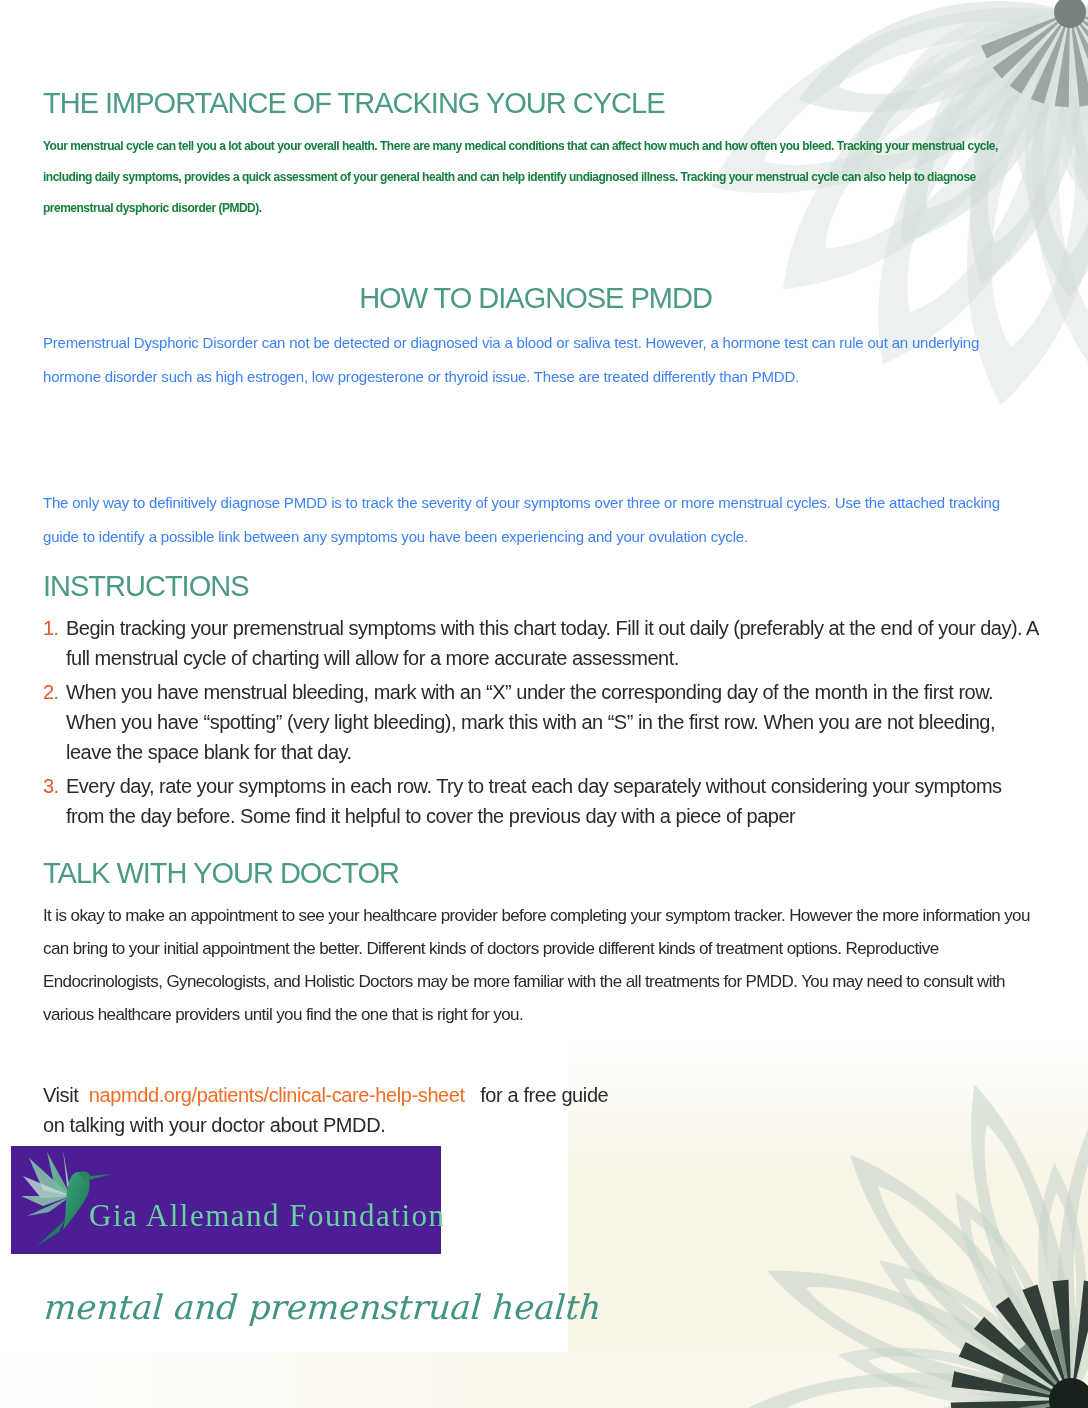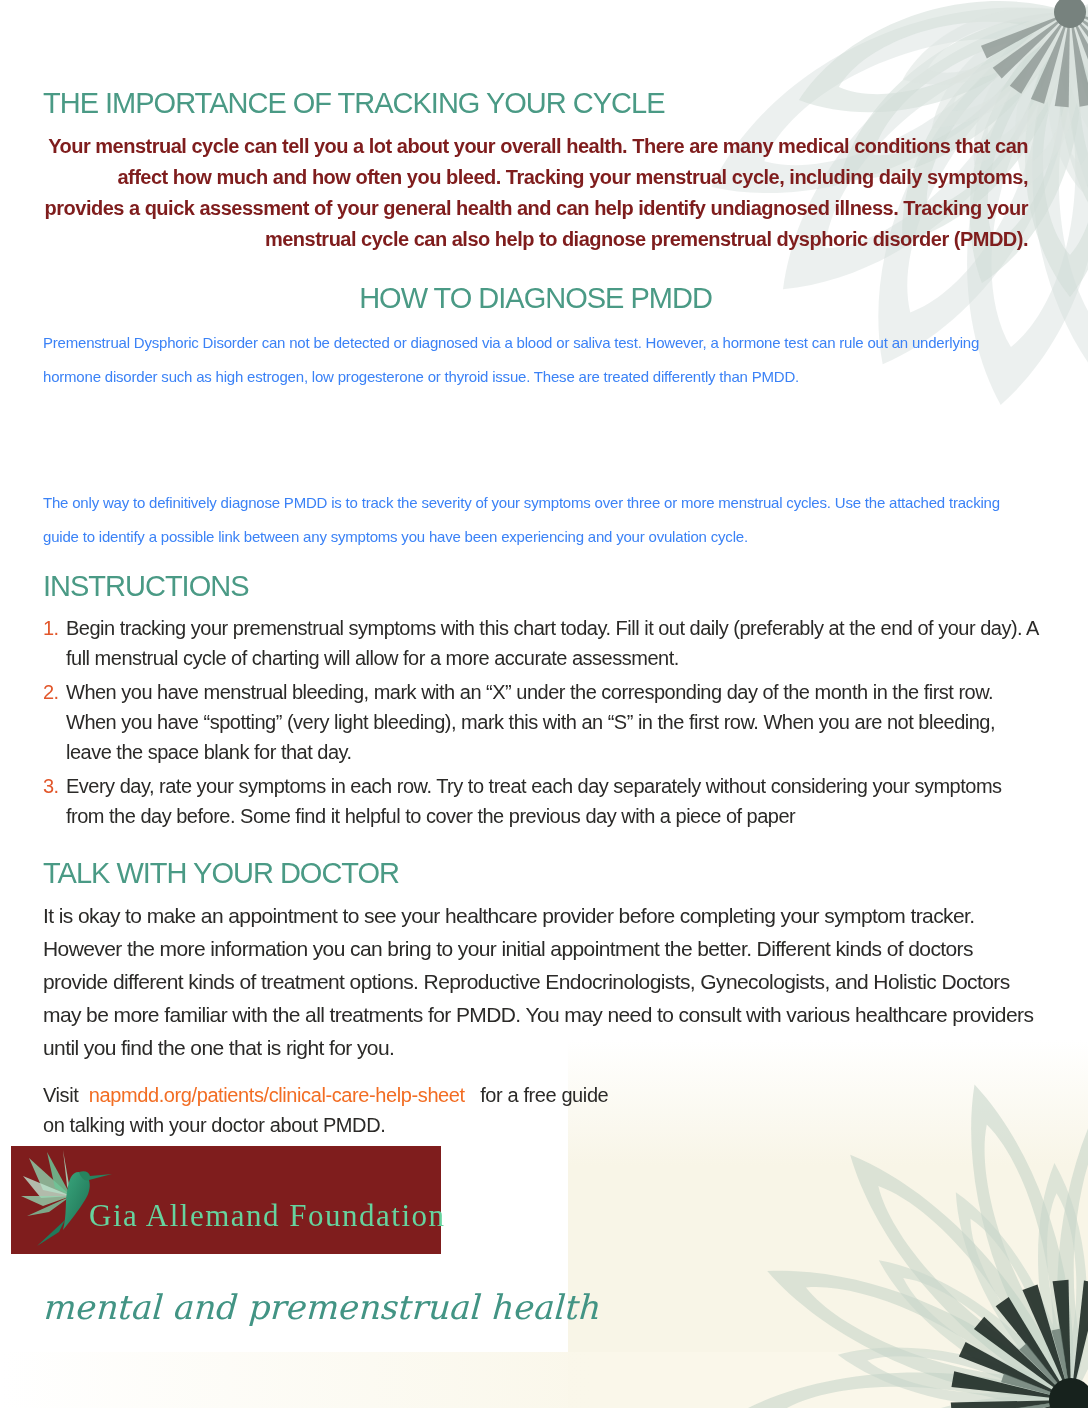--- a/index.html
+++ b/index.html
@@ -18,36 +18,36 @@
     position:absolute;left:0;bottom:0;width:100%;height:56px;z-index:0;
     background:linear-gradient(90deg, rgba(251,249,238,.0) 0%, #faf7ea 55%);
   }
   .content{position:absolute;left:8px;top:0;width:1088px;height:1012px;z-index:2;}
   .sec{position:absolute;left:35px;}
   h2.h{
     margin:0;font-weight:400;color:#4a9a85;
     font-size:29px;letter-spacing:-1px;line-height:1.1;
   }
   .body-text{
-    font-size:20px;letter-spacing:-0.5px;line-height:31px;color:#7f1d1d;text-align:right;
+    font-size:12px;letter-spacing:-0.5px;line-height:31px;color:#15803d;
   }
   .diag-text{
     font-size:15px;letter-spacing:-0.2px;line-height:34px;color:#3b82f6;
   }
   .talk-text{
-    font-size:21px;letter-spacing:-0.6px;line-height:33px;color:#2b2a28;
+    font-size:17px;letter-spacing:-0.6px;line-height:33px;color:#2b2a28;
   }
   .olist{font-size:20px;letter-spacing:-0.5px;line-height:30px;}
   .oitem{position:relative;padding-left:23px;margin-bottom:4px;}
   .onum{position:absolute;left:0;top:0;color:#e2572b;}
   .visit-line{font-size:20px;letter-spacing:-0.4px;line-height:30px;}
   .link{color:#f26d23;text-decoration:none;cursor:pointer;}
   .logo-block{
     position:absolute;left:3px;top:1146px;width:430px;height:108px;
-    background:#7f1d1d;z-index:2;
+    background:#4c1d95;z-index:2;
   }
   .logo-name{
     position:absolute;left:78px;top:52px;
     font-family:"Liberation Serif", serif;
     font-size:31px;letter-spacing:1.5px;color:#66d39e;white-space:nowrap;
   }
   .tagline1{
     position:absolute;left:35px;top:1262px;z-index:2;
     color:#4a9a85;font-size:26px;letter-spacing:-0.5px;font-weight:400;
   }

